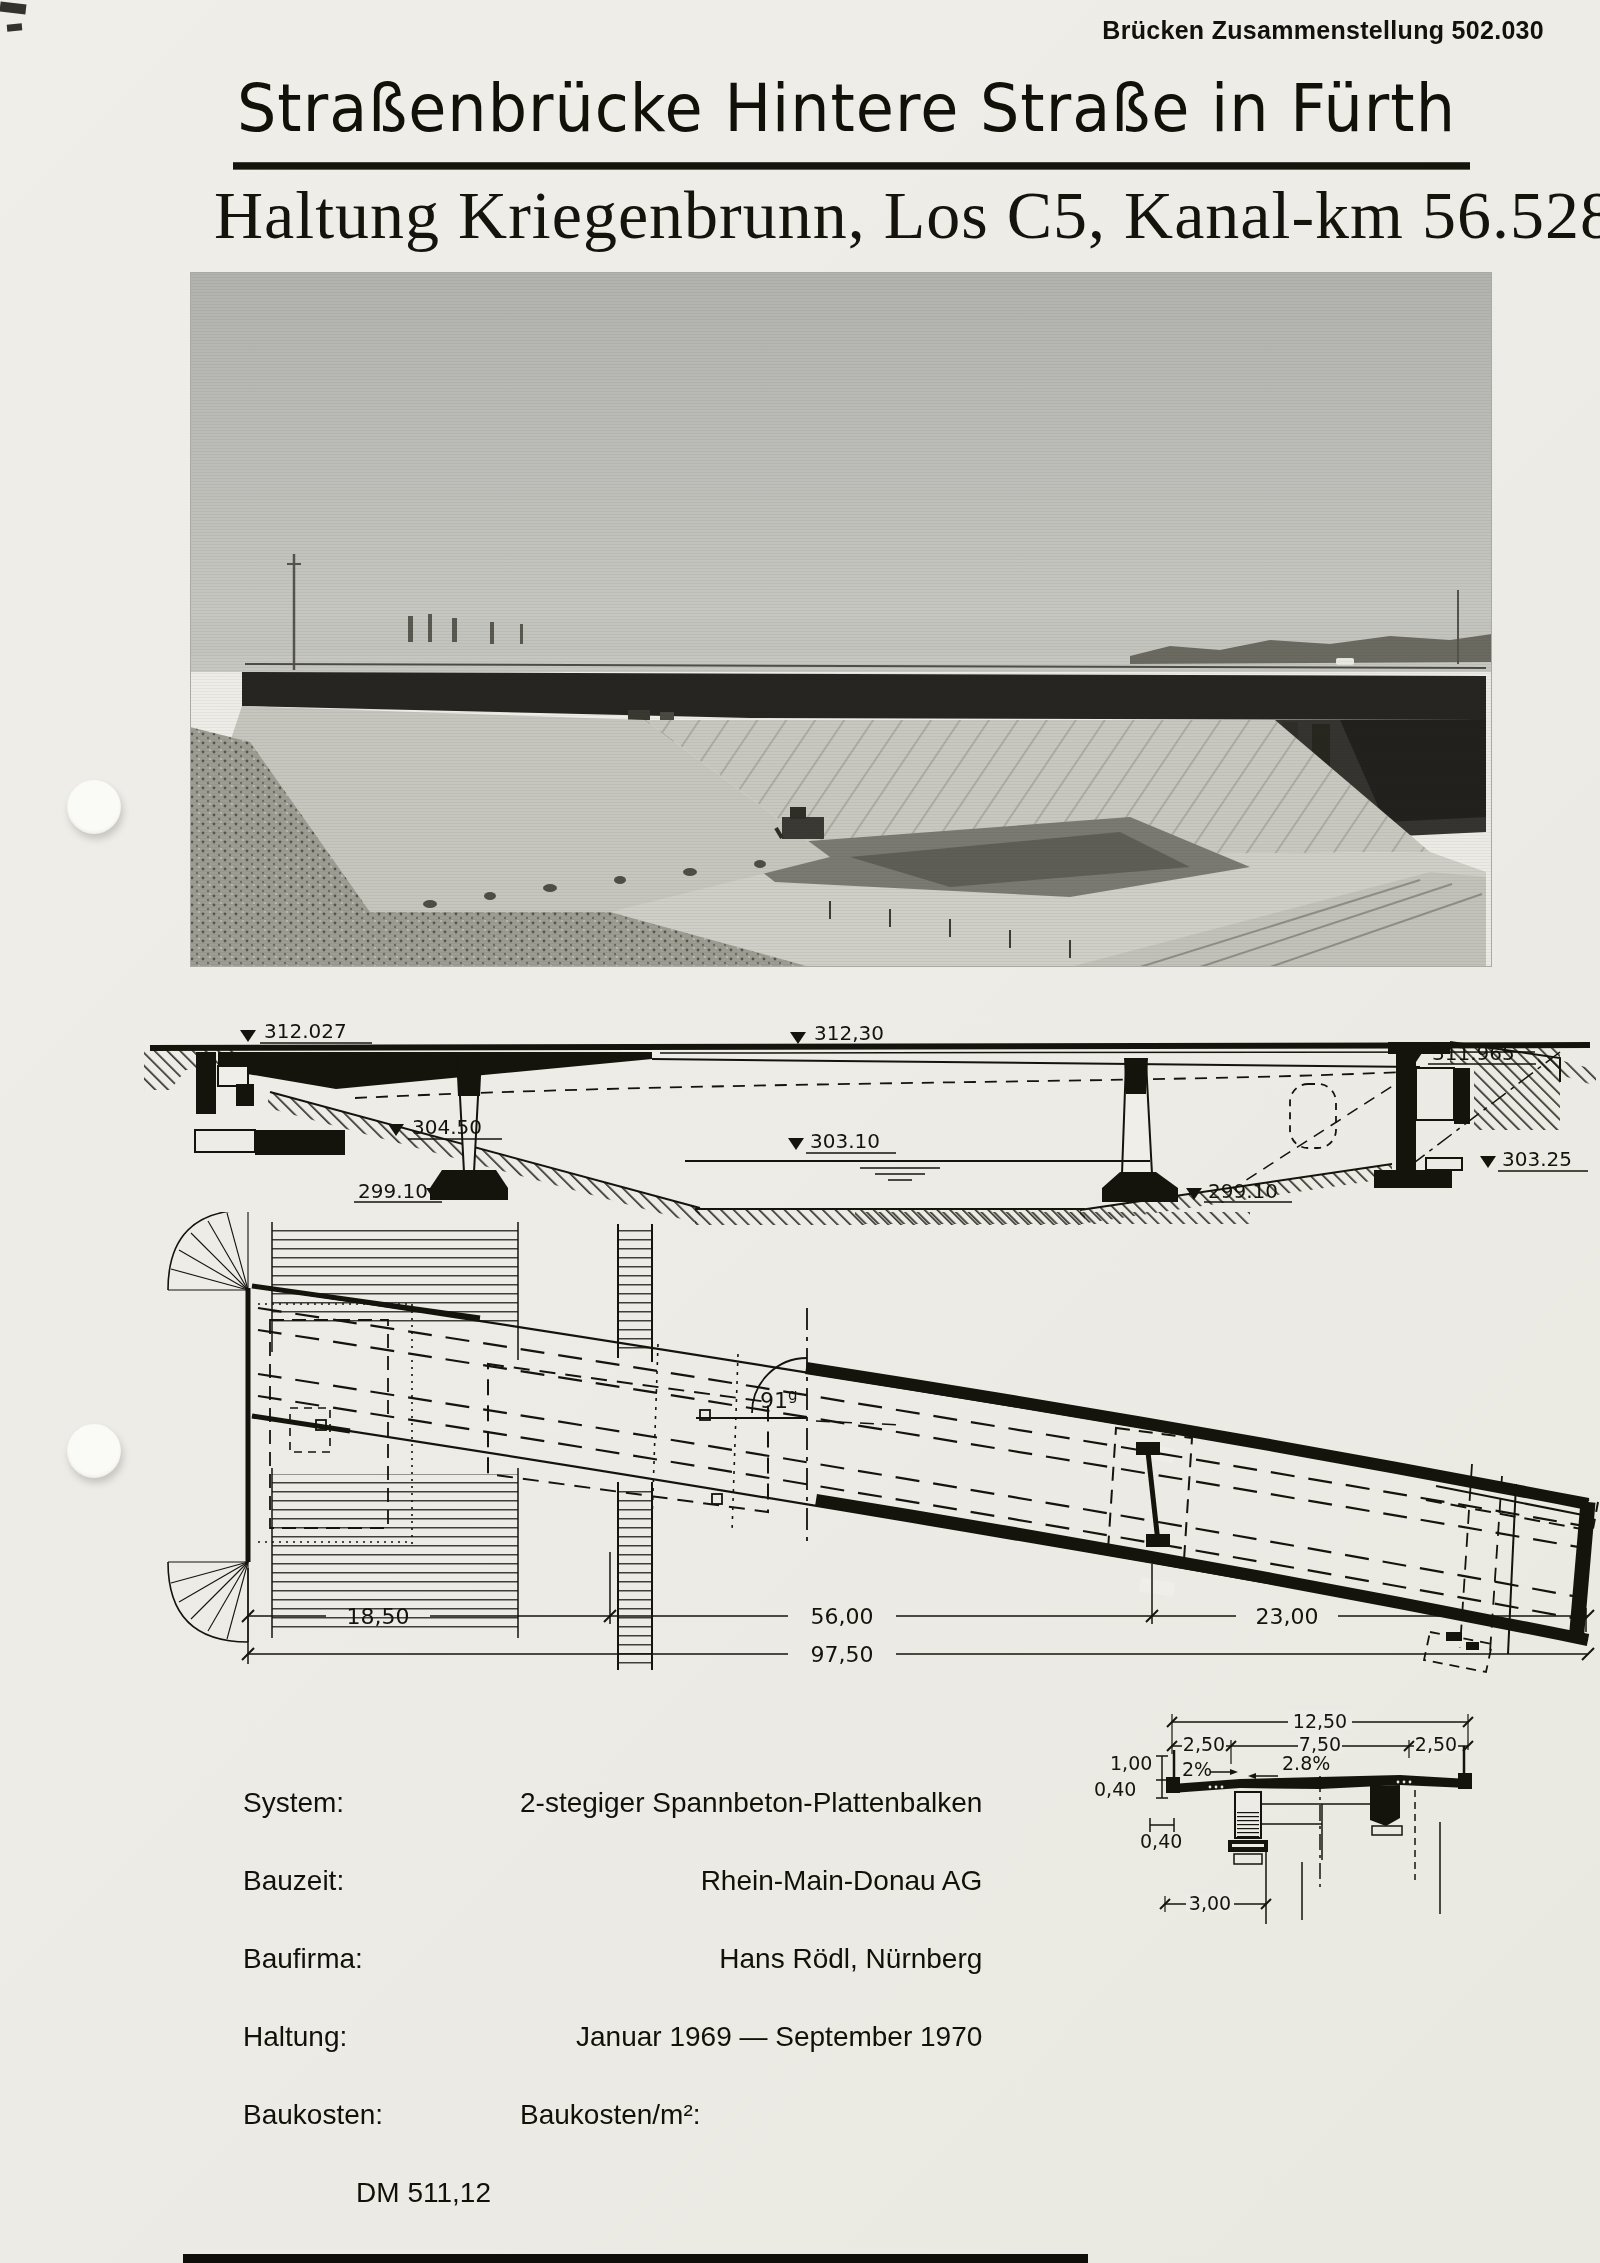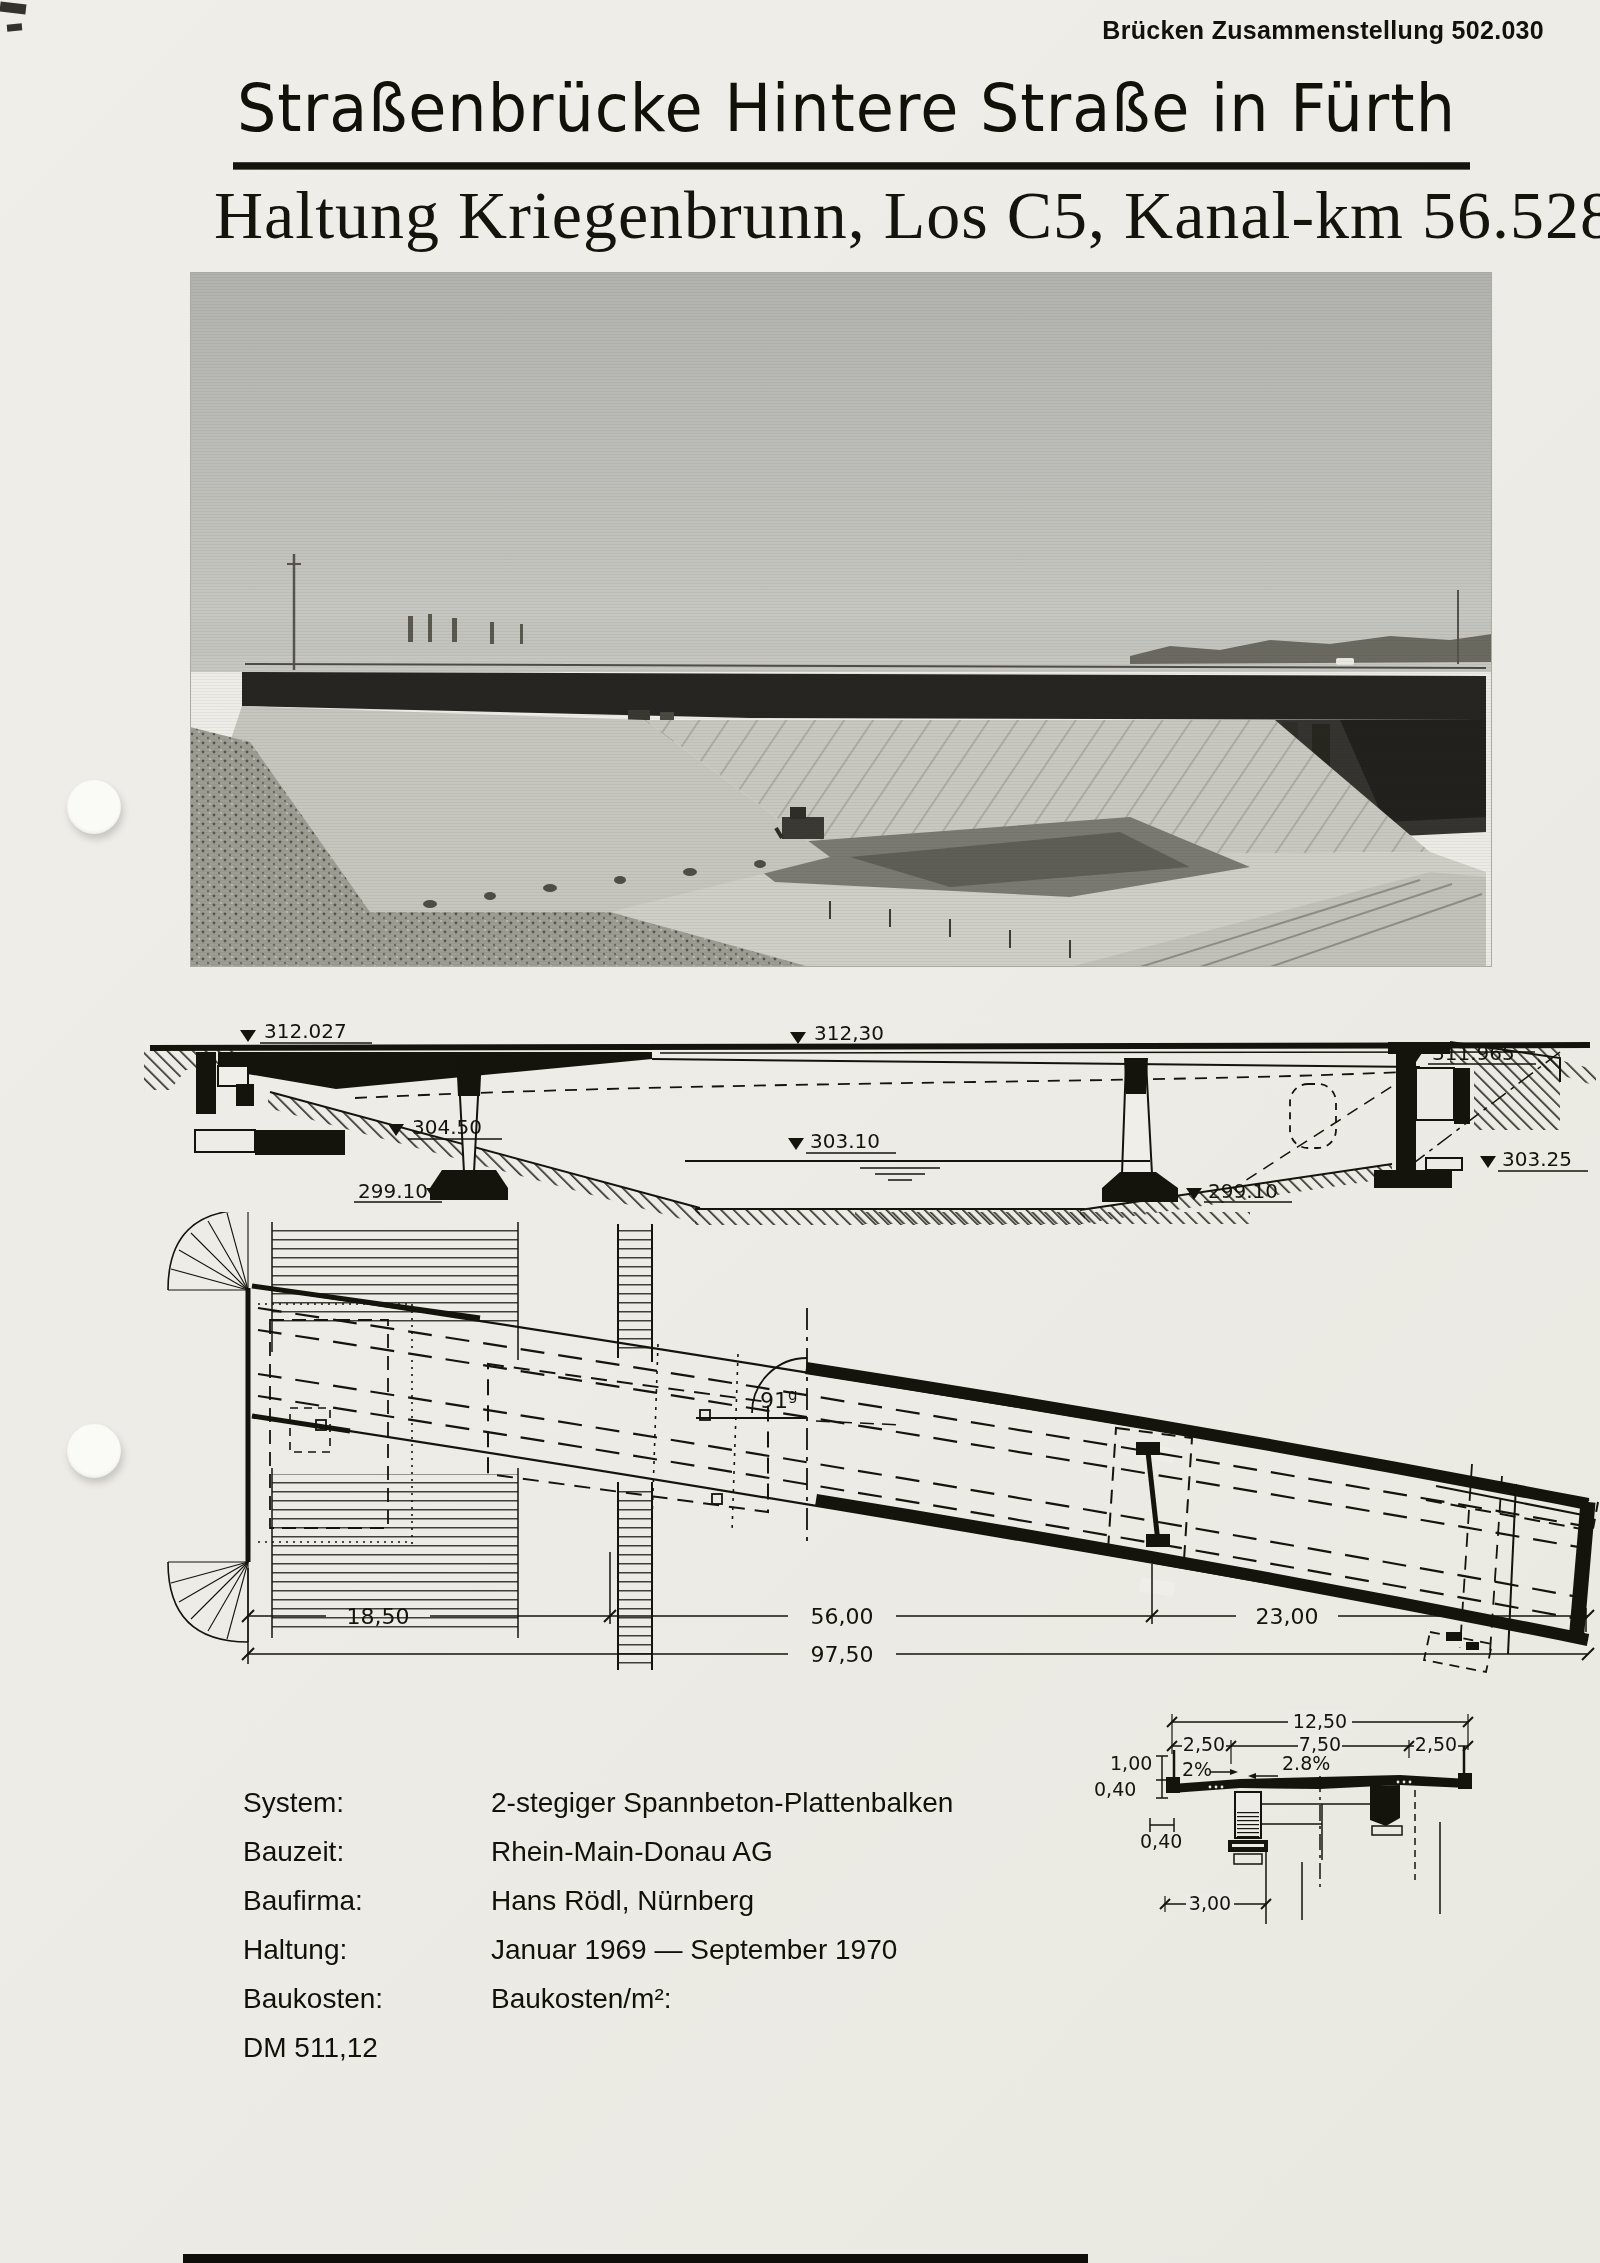--- a/index.html
+++ b/index.html
@@ -7,23 +7,23 @@
         background:linear-gradient(135deg,#efeee9 0%,#ecebe5 55%,#e9e8e1 100%);
         font-family:"Liberation Sans",sans-serif;color:#17160f;}
   .abs{position:absolute;}
   .ref{top:16px;right:56px;font-size:25px;font-weight:bold;letter-spacing:.3px;color:#12110c;}
   .title{left:233px;top:70px;font-size:62px;font-weight:400;letter-spacing:1px;color:#121109;
          padding:0 14px 14px 4px;border-bottom:7px solid #14130c;white-space:nowrap;
          font-family:"DejaVu Sans",sans-serif;transform:scaleY(1.06);transform-origin:top left;}
   .subtitle{left:214px;top:176px;font-size:68px;font-weight:400;letter-spacing:1px;color:#14130c;
             white-space:nowrap;font-family:Liberation Serif, serif;text-align:right;}
   .info{left:243px;top:1778px;display:grid;grid-template-columns:248px auto;column-gap:0;
-        font-size:28px;line-height:49px;color:#111009;}
+        font-size:28px;line-height:49px;color:#111009;gap:29px;}
   .info .lbl{white-space:nowrap;}
-  .info .val{white-space:nowrap;}
+  .info .val{white-space:nowrap;text-align:right;}
   .hole{width:54px;height:54px;border-radius:50%;background:#fafaf6;
         box-shadow:2px 5px 7px rgba(60,58,50,.22), inset 0 -2px 3px rgba(0,0,0,.05);}
   .speck{background:#33322c;}
   .botbar{left:183px;top:2254px;width:905px;height:9px;background:#0f0e0a;}
   svg text{font-family:"DejaVu Sans",sans-serif;fill:#14130c;}
   svg .ink{stroke:#14130c;}
 </style>
 </head>
 <body>
 

